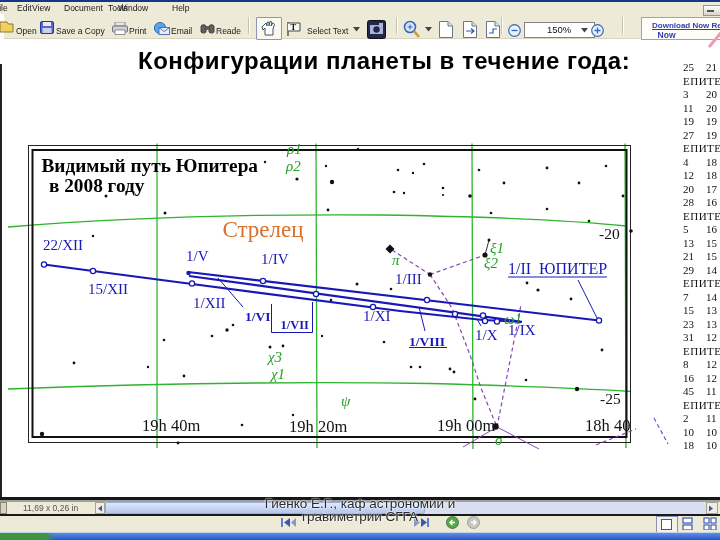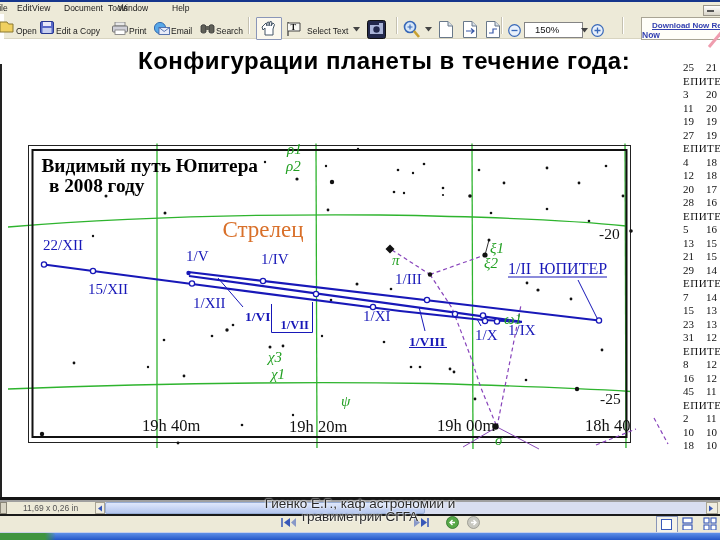--- a/index.html
+++ b/index.html
@@ -61,39 +61,39 @@
   <div class="abs" id="toolbar1">
     <svg class="abs" style="left:-4px;top:5px" width="14" height="15">
         <path d="M0,3 L7,3 L8.5,5 L13,5 L13,13 L0,13 Z" fill="#f0d060" stroke="#8a7830" stroke-width="1"></path>
       </svg>
     <span class="tbtxt" style="left:12px">Open</span>
     <svg class="abs" style="left:36px;top:7px" width="14" height="14">
         <rect x="0.5" y="0.5" width="13" height="12" rx="1.5" fill="#5868c8" stroke="#283890"></rect>
         <rect x="3" y="1" width="8" height="4" fill="#e8e8f8"></rect>
         <rect x="2.5" y="7" width="9" height="5" fill="#c8d0f0"></rect>
       </svg>
-    <span class="tbtxt" style="left:52px">Edit a Copy</span>
+    <span class="tbtxt" style="left:52px">Save a Copy</span>
     <svg class="abs" style="left:108px;top:8px" width="16" height="13">
         <rect x="3" y="0" width="10" height="4" fill="#e8e8e8" stroke="#777" stroke-width="0.8"></rect>
         <rect x="0.5" y="4" width="15" height="6" rx="1" fill="#d0d0d8" stroke="#666" stroke-width="0.9"></rect>
         <rect x="3" y="8" width="10" height="4.5" fill="#fff" stroke="#777" stroke-width="0.8"></rect>
       </svg>
     <span class="tbtxt" style="left:125px">Print</span>
     <svg class="abs" style="left:150px;top:8px" width="16" height="13">
         <circle cx="6" cy="6" r="5.6" fill="#58a8e8" stroke="#2860a8" stroke-width="0.9"></circle>
         <rect x="5" y="5.5" width="10.5" height="7" fill="#e8ecf8" stroke="#4868a8" stroke-width="0.9"></rect>
         <path d="M5,5.5 L10.2,9.5 L15.5,5.5" fill="none" stroke="#4868a8" stroke-width="0.9"></path>
       </svg>
     <span class="tbtxt" style="left:167px">Email</span>
     <svg class="abs" style="left:196px;top:8px" width="15" height="13">
         <path d="M1,4 a3,3 0 0 1 5,0 l0,6 a3,2.5 0 0 1 -5,0 Z" fill="#606058" stroke="#333" stroke-width="0.8"></path>
         <path d="M9,4 a3,3 0 0 1 5,0 l0,6 a3,2.5 0 0 1 -5,0 Z" fill="#606058" stroke="#333" stroke-width="0.8"></path>
         <rect x="6" y="4" width="3" height="4" fill="#606058"></rect>
       </svg>
-    <span class="tbtxt" style="left:212px">Search</span>
+    <span class="tbtxt" style="left:212px">Reade</span>
     <div class="sep" style="left:244px"></div>
     <div class="abs" style="left:252px;top:3px;width:24px;height:21px;border:1px solid #8a96b8;background:#fbf8ee;border-radius:1px">
       <svg class="abs" style="left:4px;top:2px" width="16" height="16">
           <path d="M4,15 L4,8 L2,10 L1,7 L5,3 L6,6 L6,2.5 L8,2 L8,6 L9,1.5 L11,2 L10,6 L12,3 L13.5,4.5 L12,9 L12,15 Z" fill="#fff" stroke="#456" stroke-width="1"></path>
         </svg>
     </div>
     <svg class="abs" style="left:283px;top:8px" width="17" height="14">
         <path d="M1,0 L1,14" stroke="#333" stroke-width="1.2"></path>
         <path d="M1,1 L13,1 L13,9 L1,9" fill="#f8f8f4" stroke="#333" stroke-width="0.9"></path>
         <text x="3.5" y="8" font-size="8.5" font-weight="bold" fill="#111" font-family="Liberation Serif,serif">T</text>
@@ -129,32 +129,32 @@
     <svg class="abs" style="left:482px;top:7px" width="14" height="17">
         <path d="M0.5,0.5 L9,0.5 L13.5,5 L13.5,16.5 L0.5,16.5 Z" fill="#fff" stroke="#68788a" stroke-width="1"></path>
         <path d="M9,0.5 L9,5 L13.5,5" fill="#d8e0e8" stroke="#68788a" stroke-width="1"></path>
         <path d="M3,12 L7,12 L7,8 L11,8" stroke="#3858a8" stroke-width="1.2" fill="none"></path>
       </svg>
     <div class="sep" style="left:497px"></div>
     <svg class="abs" style="left:504px;top:10px" width="14" height="14">
         <circle cx="6.5" cy="6.5" r="5.8" fill="#e8f0fb" stroke="#3868b8" stroke-width="1.2"></circle>
         <path d="M3.5,6.5 L9.5,6.5" stroke="#3868b8" stroke-width="1.3"></path>
       </svg>
-    <div class="abs" style="left:520px;top:8px;width:47px;height:14px;background:#fff;border:1px solid #848484;font-size:9.5px;color:#111;padding-left:10px;line-height:14px">150%</div>
+    <div class="abs" style="left:520px;top:8px;width:47px;height:14px;background:#fff;border:1px solid #848484;font-size:9.5px;color:#111;padding-left:22px;line-height:14px">150%</div>
     <svg class="abs" style="left:577px;top:14px" width="8" height="5">
         <path d="M0,0 L7,0 L3.5,4.5 Z" fill="#444"></path>
       </svg>
     <svg class="abs" style="left:587px;top:10px" width="14" height="14">
         <circle cx="6.5" cy="6.5" r="5.8" fill="#e8f0fb" stroke="#3868b8" stroke-width="1.2"></circle>
         <path d="M3.5,6.5 L9.5,6.5 M6.5,3.5 L6.5,9.5" stroke="#3868b8" stroke-width="1.3"></path>
       </svg>
     <div class="sep" style="left:618px"></div>
     <div class="abs" style="left:637px;top:2.5px;width:82px;height:21px;background:#fffef8;border:1px solid #a8a494;overflow:hidden">
       <div style="position:absolute;left:10px;top:3.5px;width:100%;text-align:left;font-size:8px;color:#3340b0;font-weight:bold;white-space:nowrap;text-decoration:underline">Download Now Reade</div>
-      <div style="position:absolute;left:0;top:12px;width:60%;text-align:left;font-size:8.5px;color:#3340b0;font-weight:bold;">Now</div>
+      <div style="position:absolute;left:0;top:12px;width:60%;text-align:center;font-size:8.5px;color:#3340b0;font-weight:bold;">Now</div>
     </div>
     <svg class="abs" style="left:702px;top:13px" width="18" height="22">
         <path d="M3,20 L18,2" stroke="#ef9dae" stroke-width="3"></path>
       </svg>
   </div>
 
   <div class="abs" id="doc"></div>
   <div class="abs" id="heading">Конфигурации планеты в течение года:</div>
 
   <div class="abs" id="ephtable">

